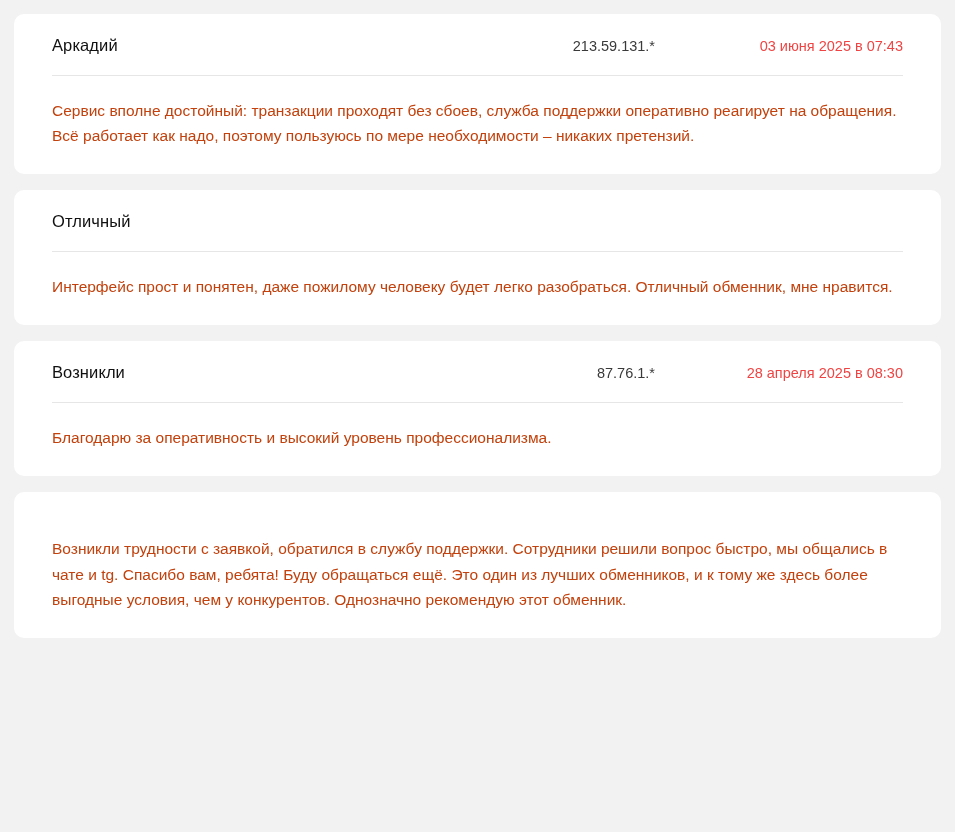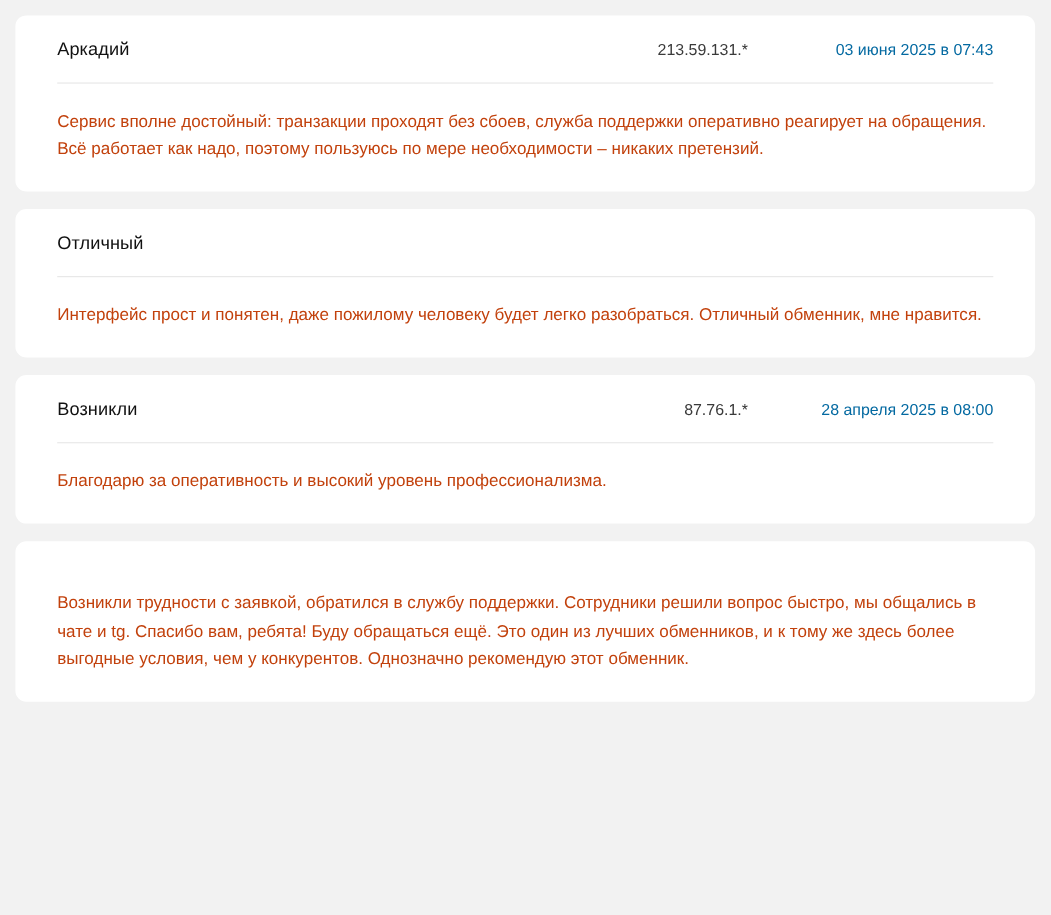--- a/index.html
+++ b/index.html
@@ -36,31 +36,31 @@
   .review-author {
     font-size: 16.5px;
     font-weight: normal;
     color: #111111;
     letter-spacing: 0.1px;
     flex: 0 0 auto;
   }
   .review-meta {
     display: flex;
     align-items: flex-start;
-    gap: 43px;
+    gap: 68px;
     flex: 0 0 auto;
   }
   .review-ip {
     font-size: 14.5px;
     color: #3a3a3a;
     white-space: nowrap;
   }
   .review-date {
     font-size: 14.5px;
-    color: #0369a1;
+    color: #ef4444;
     white-space: nowrap;
     min-width: 180px;
     text-align: right;
   }
   .review-body {
     padding-top: 22px;
     font-size: 15.5px;
     line-height: 1.62;
     color: #c2410c;
   }
@@ -86,21 +86,21 @@
       <div class="review-author">Отличный</div>
     </div>
     <div class="review-body">Интерфейс прост и понятен, даже пожилому человеку будет легко разобраться. Отличный обменник, мне нравится.</div>
   </div>
 
   <div class="review-card">
     <div class="review-head">
       <div class="review-author">Возникли</div>
       <div class="review-meta">
         <div class="review-ip">87.76.1.*</div>
-        <div class="review-date">28 апреля 2025 в 08:00</div>
+        <div class="review-date">28 апреля 2025 в 08:30</div>
       </div>
     </div>
     <div class="review-body">Благодарю за оперативность и высокий уровень профессионализма.</div>
   </div>
 
   <div class="review-card">
     <div class="review-body">Возникли трудности с заявкой, обратился в службу поддержки. Сотрудники решили вопрос быстро, мы общались в чате и tg. Спасибо вам, ребята! Буду обращаться ещё. Это один из лучших обменников, и к тому же здесь более выгодные условия, чем у конкурентов. Однозначно рекомендую этот обменник.</div>
   </div>
 
 </div>

